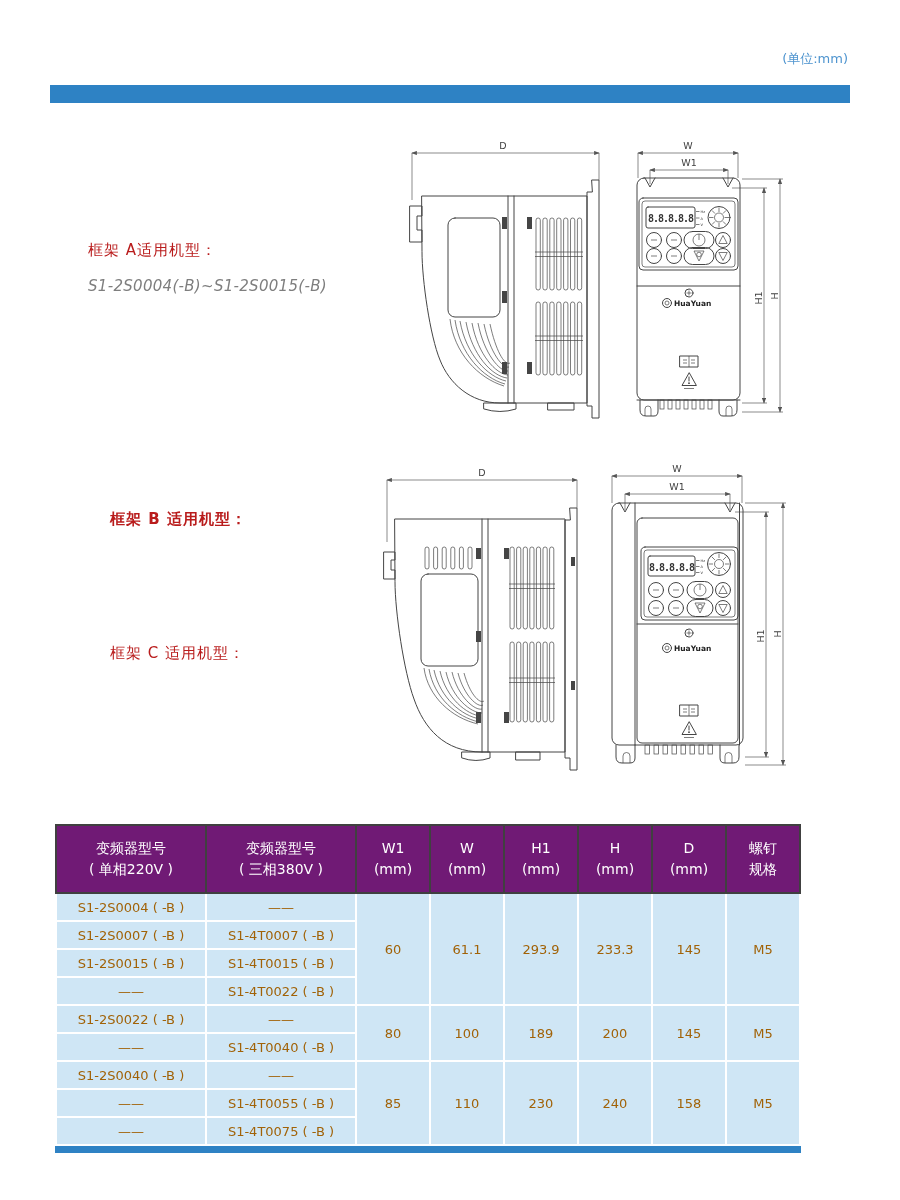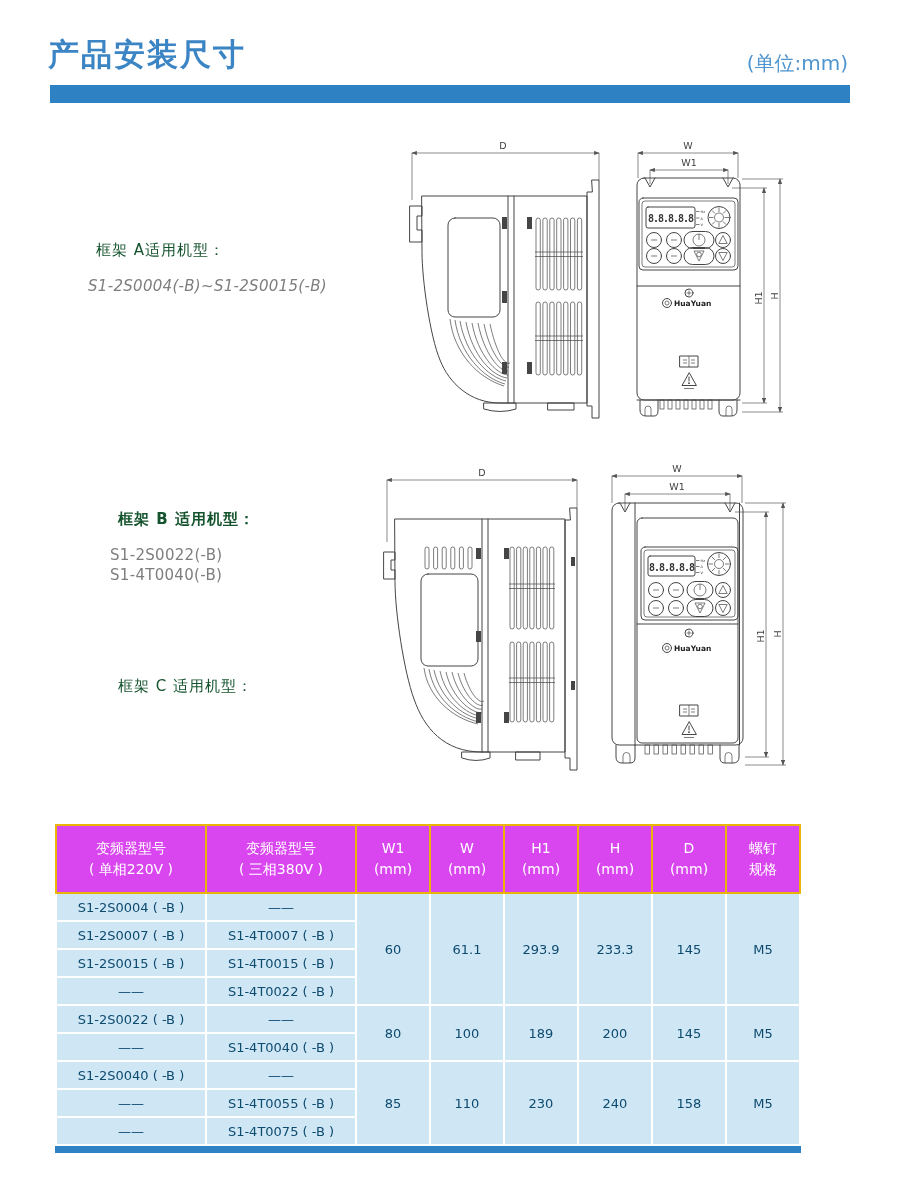--- a/index.html
+++ b/index.html
@@ -1,66 +1,61 @@
 <!DOCTYPE html>
 <html><head>
 <meta charset="utf-8">
 <style>
   html,body{margin:0;padding:0;background:#ffffff;}
   #page{position:relative;width:900px;height:1200px;background:#ffffff;overflow:hidden;
         font-family:"DejaVu Sans","Liberation Sans",sans-serif;}
   
   .page-title{position:absolute;left:48px;top:34px;font-size:31px;font-weight:bold;
               color:#3c85c5;letter-spacing:2px;}
-  .unit-label{position:absolute;right:52px;top:50px;font-size:20px;color:#4e94cf;}
+  .unit-label{position:absolute;right:52px;top:50px;font-size:13px;color:#4e94cf;}
   .title-bar{position:absolute;left:50px;top:85px;width:800px;height:18px;background:#2e82c4;}
   
-  .frame-label{position:absolute;color:#14532d;font-size:15px;letter-spacing:1px;margin-left:8px;}
+  .frame-label{position:absolute;color:#b91c1c;font-size:15px;letter-spacing:1px;}
   .model-list{position:absolute;color:#7e7e7e;font-size:15px;line-height:20px;letter-spacing:.3px;}
   
   .drawing{position:absolute;}
   .ln{fill:none;stroke:#454545;stroke-width:1;stroke-linejoin:round;stroke-linecap:round;}
   .th{fill:none;stroke:#454545;stroke-width:.7;}
   .dk{fill:#454545;stroke:none;}
   .dim{fill:none;stroke:#5a5a5a;stroke-width:.7;}
   .dimtxt{fill:#3f3f3f;font-size:9.5px;font-family:"DejaVu Sans",sans-serif;}
   .seg{fill:#333;font-family:"DejaVu Sans Mono",monospace;font-weight:bold;font-size:10px;letter-spacing:-1px;}
   .tiny{fill:#333;font-size:3.6px;font-family:"DejaVu Sans",sans-serif;}
   .brand{fill:#222;font-size:7.5px;font-weight:bold;font-family:"DejaVu Sans",sans-serif;}
   
   .spec-table-wrap{position:absolute;left:55px;top:824px;width:746px;}
   table.spec{border-collapse:collapse;width:746px;table-layout:fixed;}
-  table.spec th{background:#d946ef;color:#ffffff;font-weight:normal;font-size:14px;
-                border:2px solid #eab308;padding:12px 2px;line-height:21px;text-align:center;}
-  table.spec td{background:#cfe6f5;color:#0c4a6e;font-size:13px;text-align:center;
+  table.spec th{background:#701a75;color:#ffffff;font-weight:normal;font-size:14px;
+                border:2px solid #404040;padding:12px 2px;line-height:21px;text-align:center;}
+  table.spec td{background:#cfe6f5;color:#a16207;font-size:13px;text-align:center;
                 border:2px solid #ffffff;height:26px;padding:0 2px;}
   .table-bottom-bar{width:746px;height:7px;background:#2e82c4;}
   col.c-model{width:150px;} col.c-dim{width:74px;}
 </style>
 </head>
 <body>
 
 <div id="page">
 
-  <div class="page-title">产品安装尺寸</div>
   <div class="unit-label">(单位:mm)</div>
   <div class="title-bar"></div>
 
   <div class="frame-label" style="left:88px;top:241px;">框架 A适用机型：</div>
   <div class="model-list" style="left:88px;top:276px;font-style:italic;">
     <div>S1-2S0004(-B)~S1-2S0015(-B)</div>
   </div>
 
   <div class="frame-label" style="left:110px;top:510px;font-weight:bold;">框架 B 适用机型：</div>
-  <div class="model-list" style="left:110px;top:545px;">
-    <div>S1-2S0022(-B)</div>
-    <div>S1-4T0040(-B)</div>
-  </div>
-
-  <div class="frame-label" style="left:110px;top:677px;text-align:right;">框架 C 适用机型：</div>
+
+  <div class="frame-label" style="left:110px;top:644px;text-align:right;">框架 C 适用机型：</div>
 
   <svg class="drawing" style="left:400px;top:140px;" width="210" height="285" viewBox="0 0 210 285">
     <defs>
       <marker id="s1s" markerWidth="8" markerHeight="6" refX="1" refY="3" orient="auto">
           <path d="M8,0 L0,3 L8,6 Z" fill="#555"></path>
         </marker>
       <marker id="s1e" markerWidth="8" markerHeight="6" refX="7" refY="3" orient="auto">
           <path d="M0,0 L8,3 L0,6 Z" fill="#555"></path>
         </marker>
     </defs>

